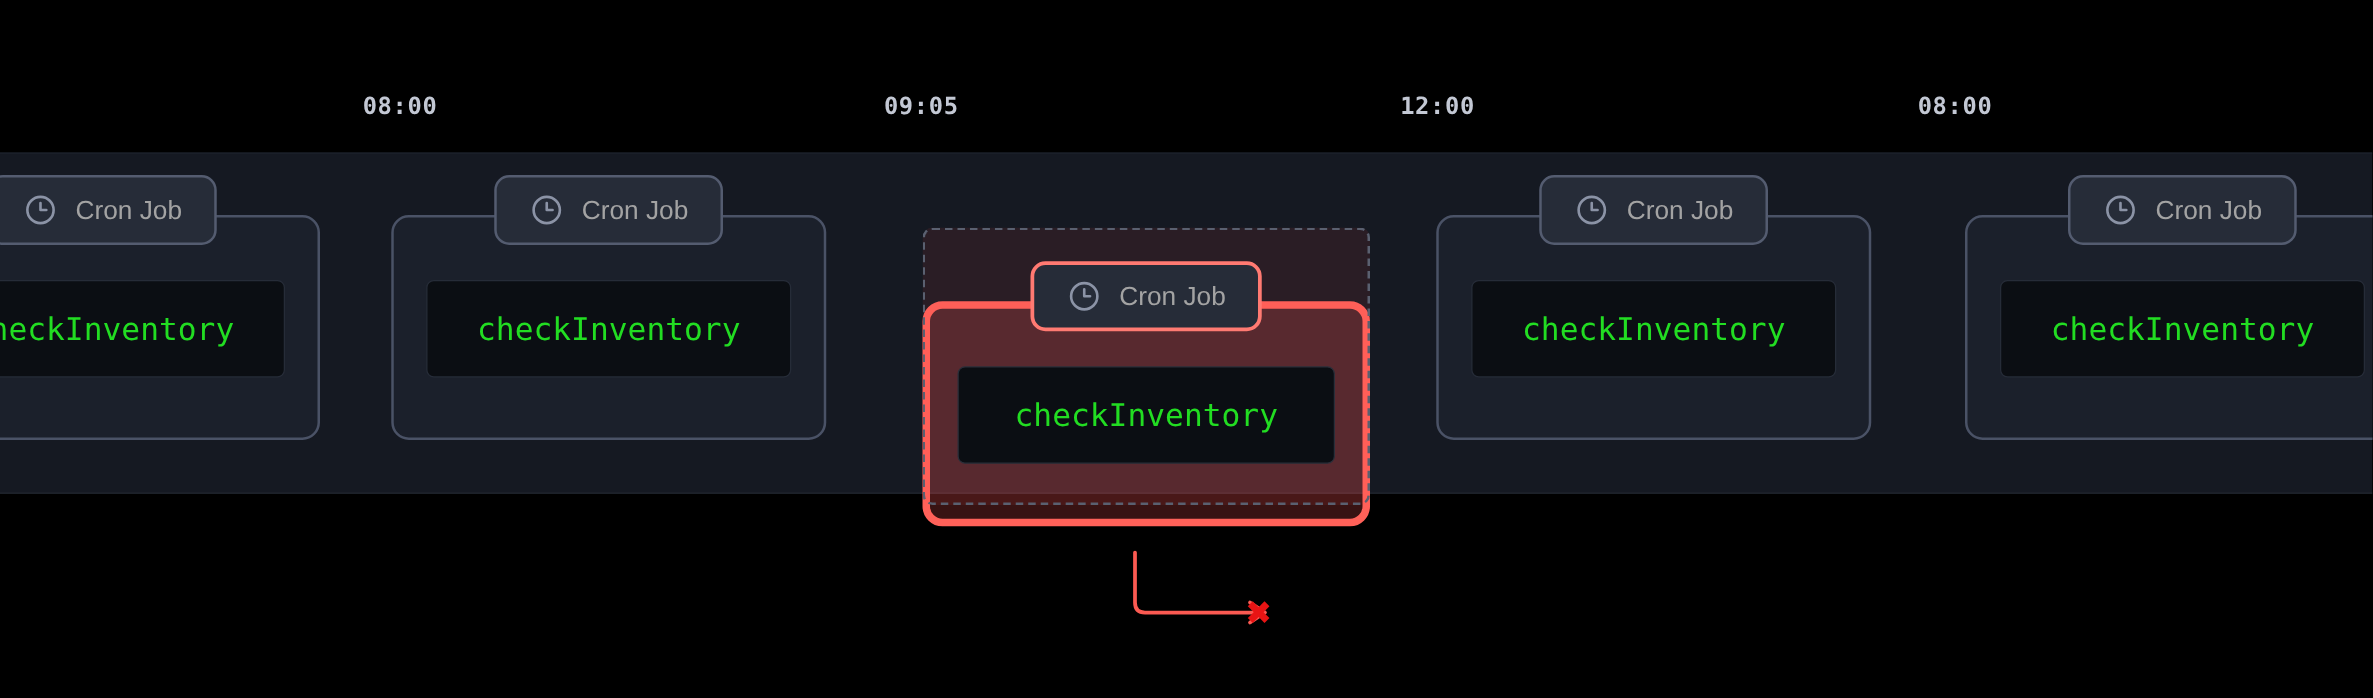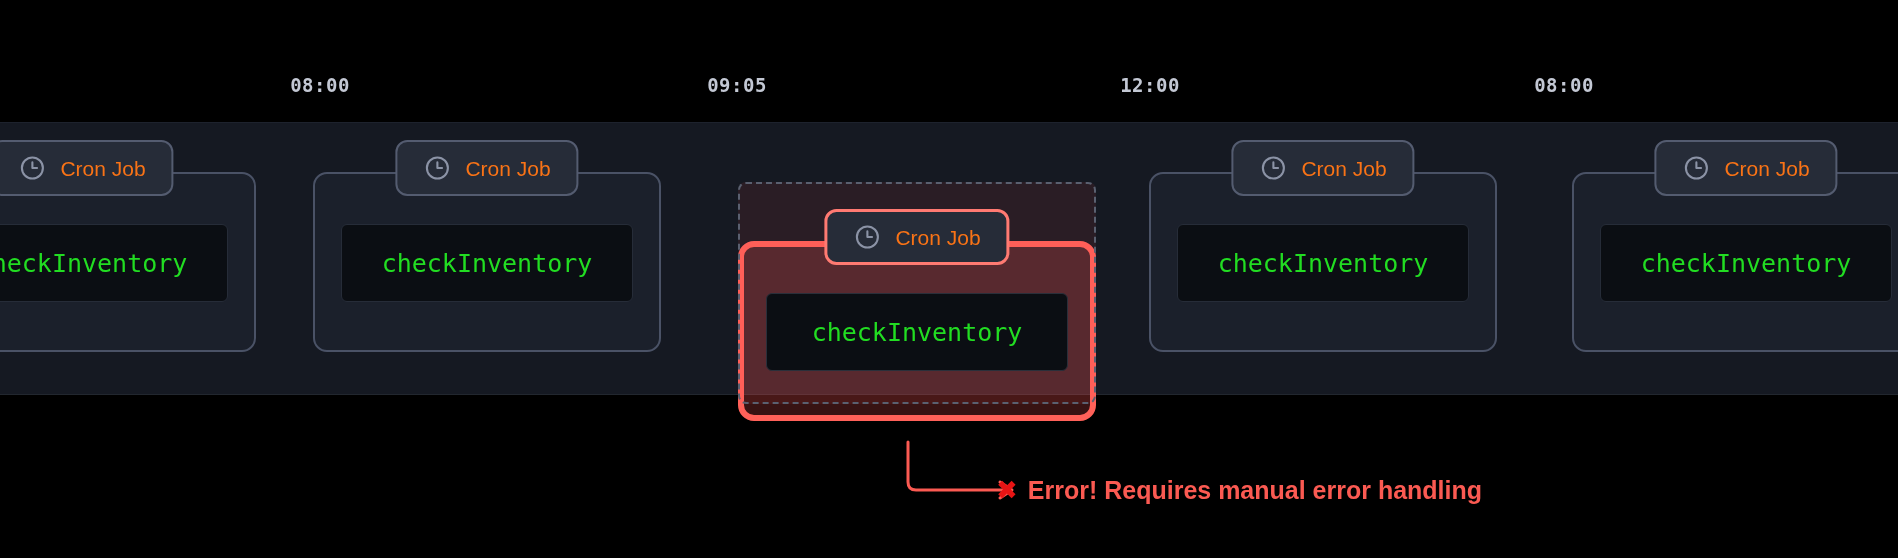--- a/index.html
+++ b/index.html
@@ -87,21 +87,21 @@
     height: 56px;
     padding: 0 26px;
     background: #262c38;
     border: 2px solid #545c70;
     border-radius: 12px;
     z-index: 4;
   }
   .job-badge .badge-text {
     font-family: "Liberation Sans", sans-serif;
     font-size: 21px;
-    color: #f97316;
+    color: #a3a3a3;
     white-space: nowrap;
     line-height: 1;
   }
   .clock-icon {
     display: block;
     width: 28px;
     height: 28px;
     flex: 0 0 28px;
   }
   .job-code {
@@ -263,16 +263,15 @@
     </div>
   </div>
 
   <svg class="callout-arrow" style="left:900px; top:440px; width:130px; height:70px;" viewBox="0 0 130 70" fill="none">
     <path d="M8 2 V42 Q8 50 16 50 H110" stroke="#fb5a52" stroke-width="3" fill="none" stroke-linecap="round" stroke-linejoin="round"></path>
     <path d="M100 42 L112 50 L100 58" stroke="#fb5a52" stroke-width="3" fill="none" stroke-linecap="round" stroke-linejoin="round"></path>
   </svg>
 
   <div class="error-msg" style="left:996px; top:477px;">
     <span class="x-mark">✖</span>
-    <span class="msg-text">Error! Requires manual error handling</span>
   </div>
 
 </div>
 
 </body></html>

